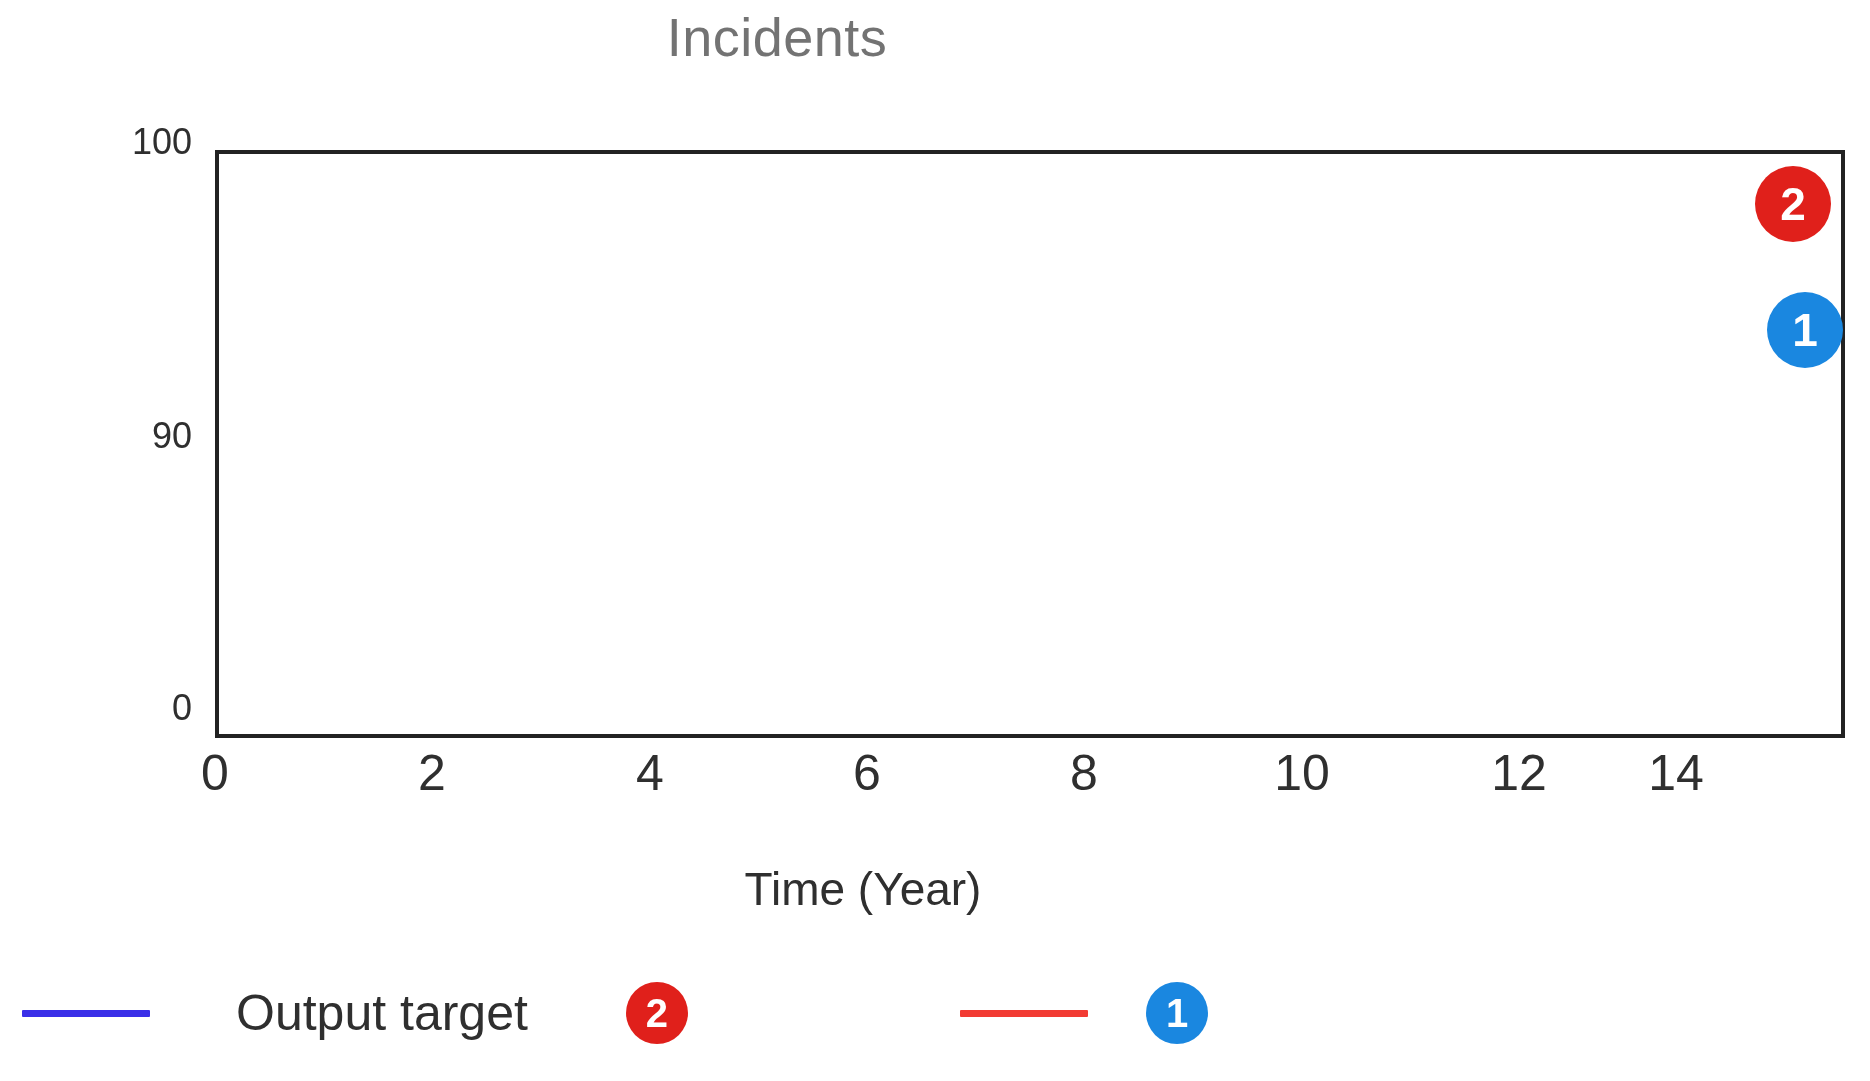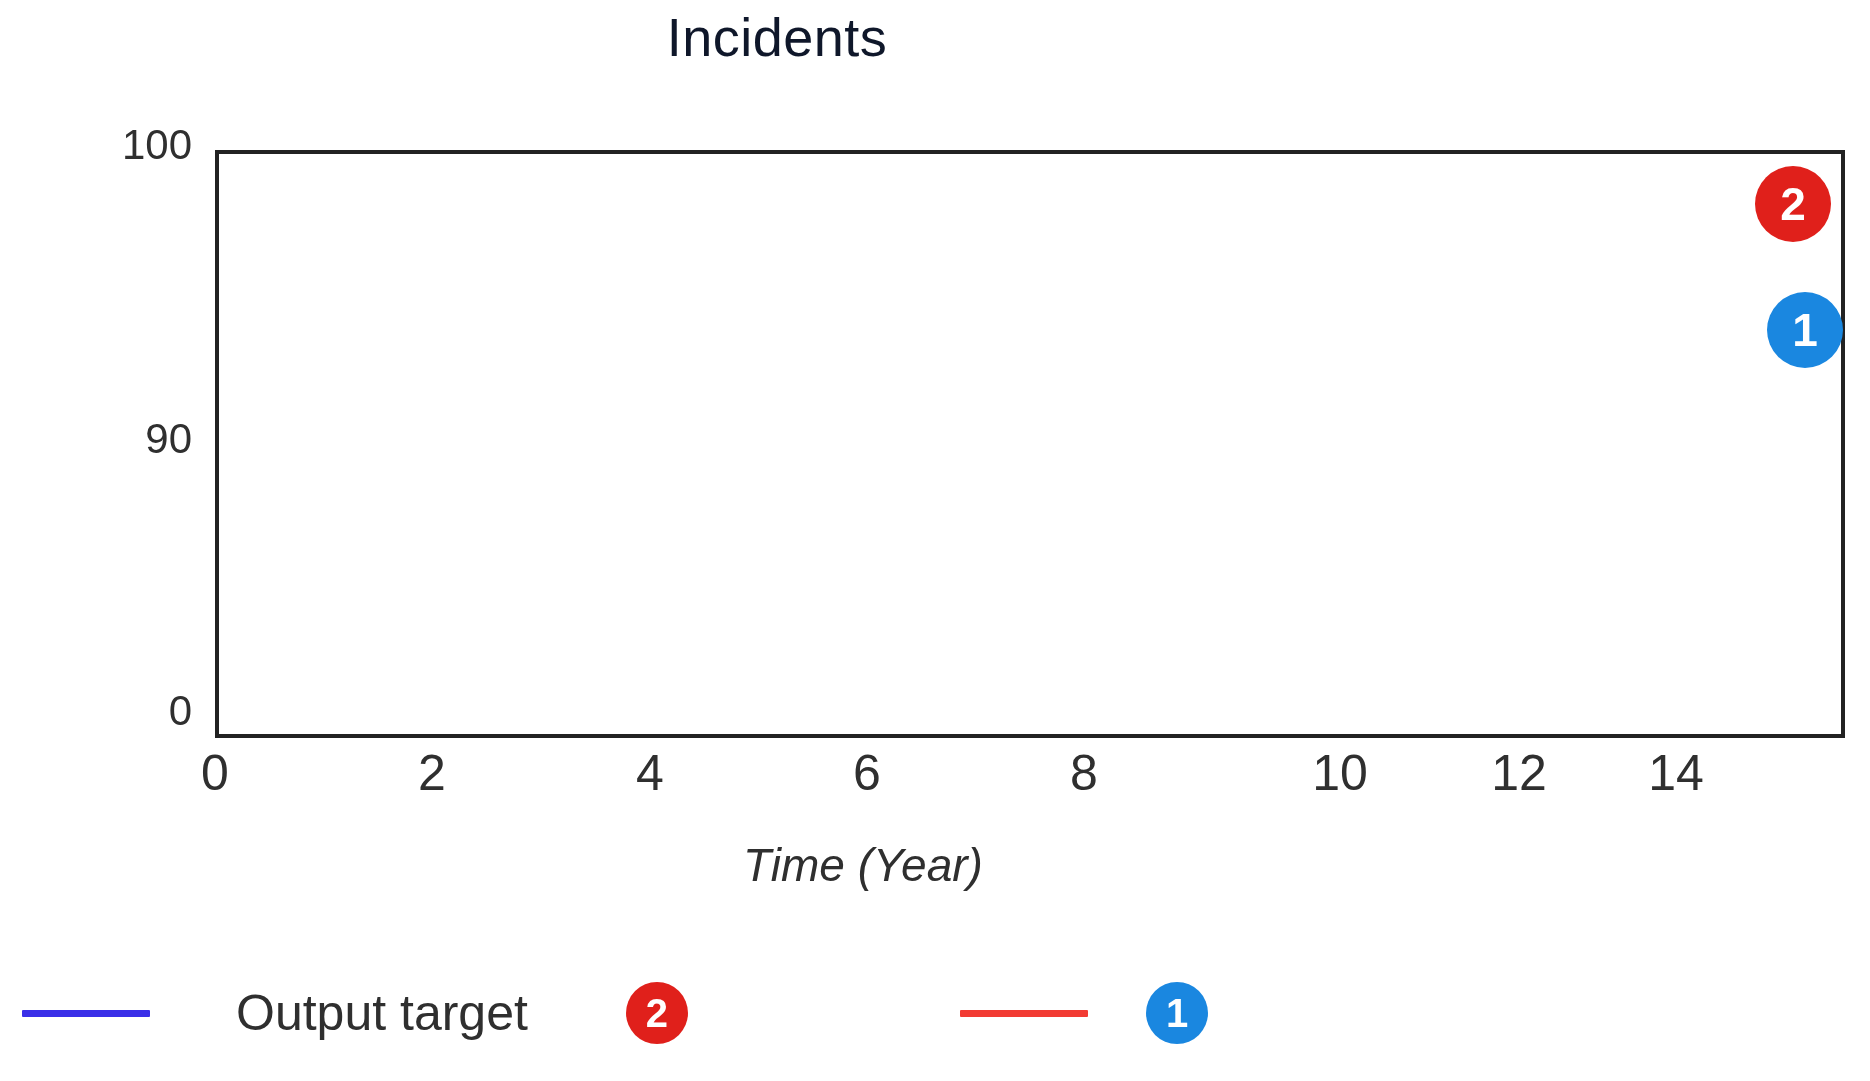--- a/index.html
+++ b/index.html
@@ -26,21 +26,21 @@
   
   .chart-title {
     position: absolute;
     left: 0;
     top: 8px;
     width: 1554px;
     text-align: center;
     font-size: 54px;
     font-weight: 400;
     letter-spacing: 0.5px;
-    color: #0f172a;
+    color: #737373;
     line-height: 1.1;
   }
 
   
   .plot-wrap {
     position: absolute;
     left: 215px;
     top: 150px;
     width: 1630px;
     height: 588px;
@@ -60,44 +60,43 @@
     width: 100%;
     height: 100%;
     display: block;
   }
 
   
   .ytick {
     position: absolute;
     right: 1678px;       
     text-align: right;
-    font-size: 42px;
+    font-size: 36px;
     color: #2f2f2f;
     line-height: 1;
     white-space: nowrap;
   }
   .xtick {
     position: absolute;
     top: 748px;
     font-size: 50px;
     color: #2f2f2f;
     line-height: 1;
     transform: translateX(-50%);
     white-space: nowrap;
   }
 
   .axis-title {
     position: absolute;
-    top: 838px;
+    top: 862px;
     left: 0;
     width: 1726px;
     text-align: center;
     font-size: 46px;
     color: #2f2f2f;
-    font-style: italic;
   }
 
   
   .badge {
     position: absolute;
     border-radius: 50%;
     display: flex;
     align-items: center;
     justify-content: center;
     color: #ffffff;
@@ -211,21 +210,21 @@
 
     <div class="badge badge-plot red" style="left:1540px; top:16px;">2</div>
     <div class="badge badge-plot blue" style="left:1552px; top:142px;">1</div>
   </div>
 
   <div class="xtick" style="left:215px;">0</div>
   <div class="xtick" style="left:432px;">2</div>
   <div class="xtick" style="left:650px;">4</div>
   <div class="xtick" style="left:867px;">6</div>
   <div class="xtick" style="left:1084px;">8</div>
-  <div class="xtick" style="left:1340px;">10</div>
+  <div class="xtick" style="left:1302px;">10</div>
   <div class="xtick" style="left:1519px;">12</div>
   <div class="xtick" style="left:1676px;">14</div>
 
   <div class="axis-title">Time (Year)</div>
 
   <div class="legend">
 
     <div class="legend-entry e0">
       <span class="legend-swatch" style="background:#3a2fe8;"></span>
       <span class="legend-label">Output target</span>

